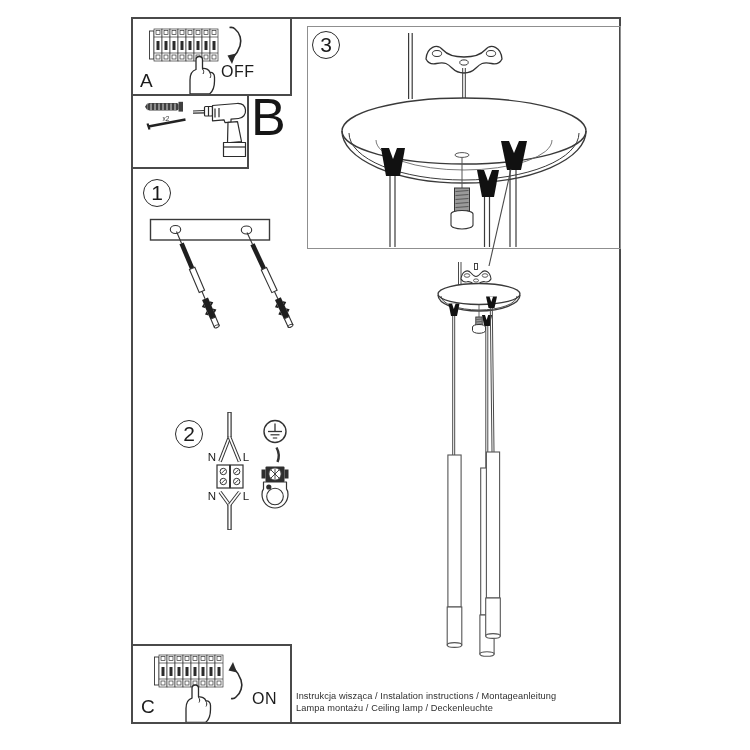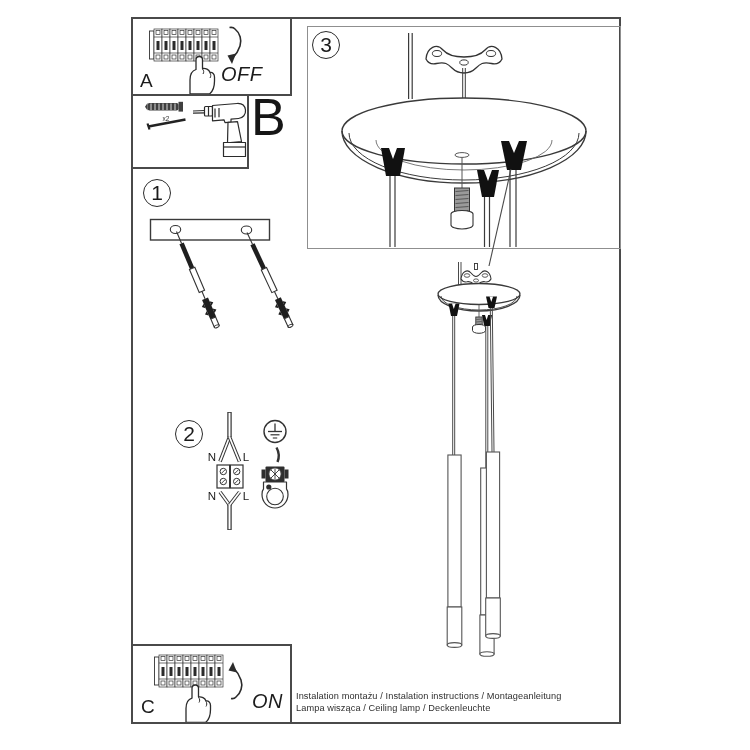--- a/index.html
+++ b/index.html
@@ -2,21 +2,21 @@
 <html><head>
 <meta charset="utf-8">
 <style>
   html,body{margin:0;padding:0;background:#fff;}
   body{width:750px;height:750px;font-family:"Liberation Sans",sans-serif;}
   .sheet{position:relative;width:750px;height:750px;background:#ffffff;overflow:hidden;}
   .abs{position:absolute;}
   .frame{border:2px solid #4a4a4a;box-sizing:border-box;background:transparent;}
   .frame-light{border:1.2px solid #8f8f8f;box-sizing:border-box;}
   .panel-letter{font-size:19px;color:#1c1c1c;}
-  .action-word{font-size:20px;color:#1c1c1c;letter-spacing:0.5px;font-style:italic;}
+  .action-word{font-size:16px;color:#1c1c1c;letter-spacing:0.5px;}
   .big-letter{font-size:52px;line-height:1;color:#161616;}
   .circle-num{width:28px;height:28px;border:1.7px solid #2b2b2b;border-radius:50%;
     display:flex;align-items:center;justify-content:center;font-size:21px;color:#1b1b1b;box-sizing:border-box;background:#fff;}
   .footer{font-size:9.2px;color:#2e2e2e;line-height:11.6px;letter-spacing:0.1px;white-space:nowrap;}
   svg{display:block;font-family:"Liberation Sans",sans-serif;}
 </style>
 </head>
 <body>
 
 <div class="sheet">
@@ -328,17 +328,17 @@
       <g>
         <path d="M98,52.5 C100.5,53 102,52.2 103,51 C108,47 110,40 108,34 C106.5,29.5 104,25.5 101,22.5" fill="none" stroke="#2b2b2b" stroke-width="1.6"></path>
         <polygon points="95.5,24.5 104,26.5 100,16" fill="#2b2b2b"></polygon>
       </g>
     </svg>
     <span class="abs panel-letter" style="left:8px;top:50px;">C</span>
     <span class="abs action-word" style="left:87px;top:44px;margin-left:32px;">ON</span>
   </div>
 
   <div class="abs footer" style="left:296px;top:691px;">
-    <div>Instalation montażu / Instalation instructions / Montageanleitung</div>
-    <div>Lampa wisząca / Ceiling lamp / Deckenleuchte</div>
+    <div>Instrukcja wisząca / Instalation instructions / Montageanleitung</div>
+    <div>Lampa montażu / Ceiling lamp / Deckenleuchte</div>
   </div>
 
 </div>
 
 </body></html>

